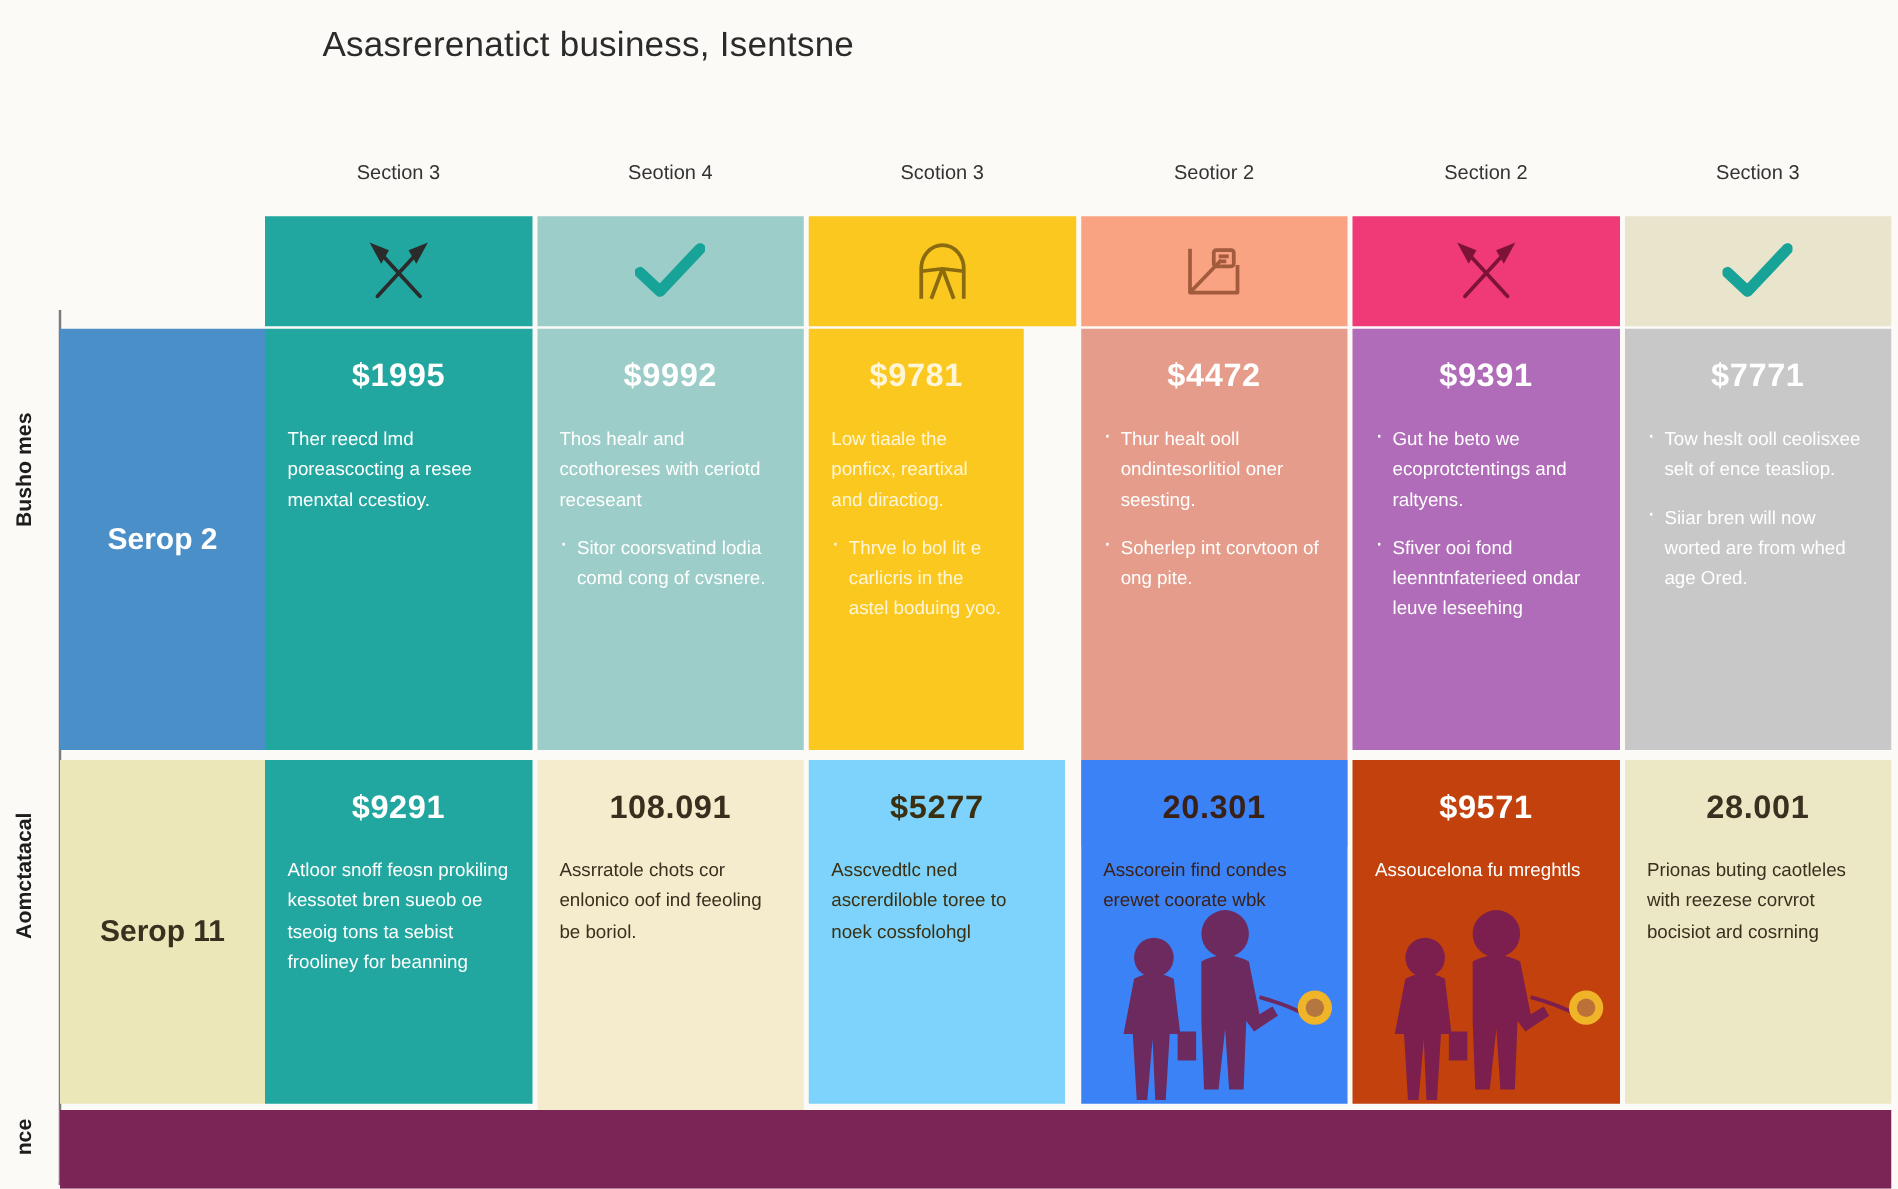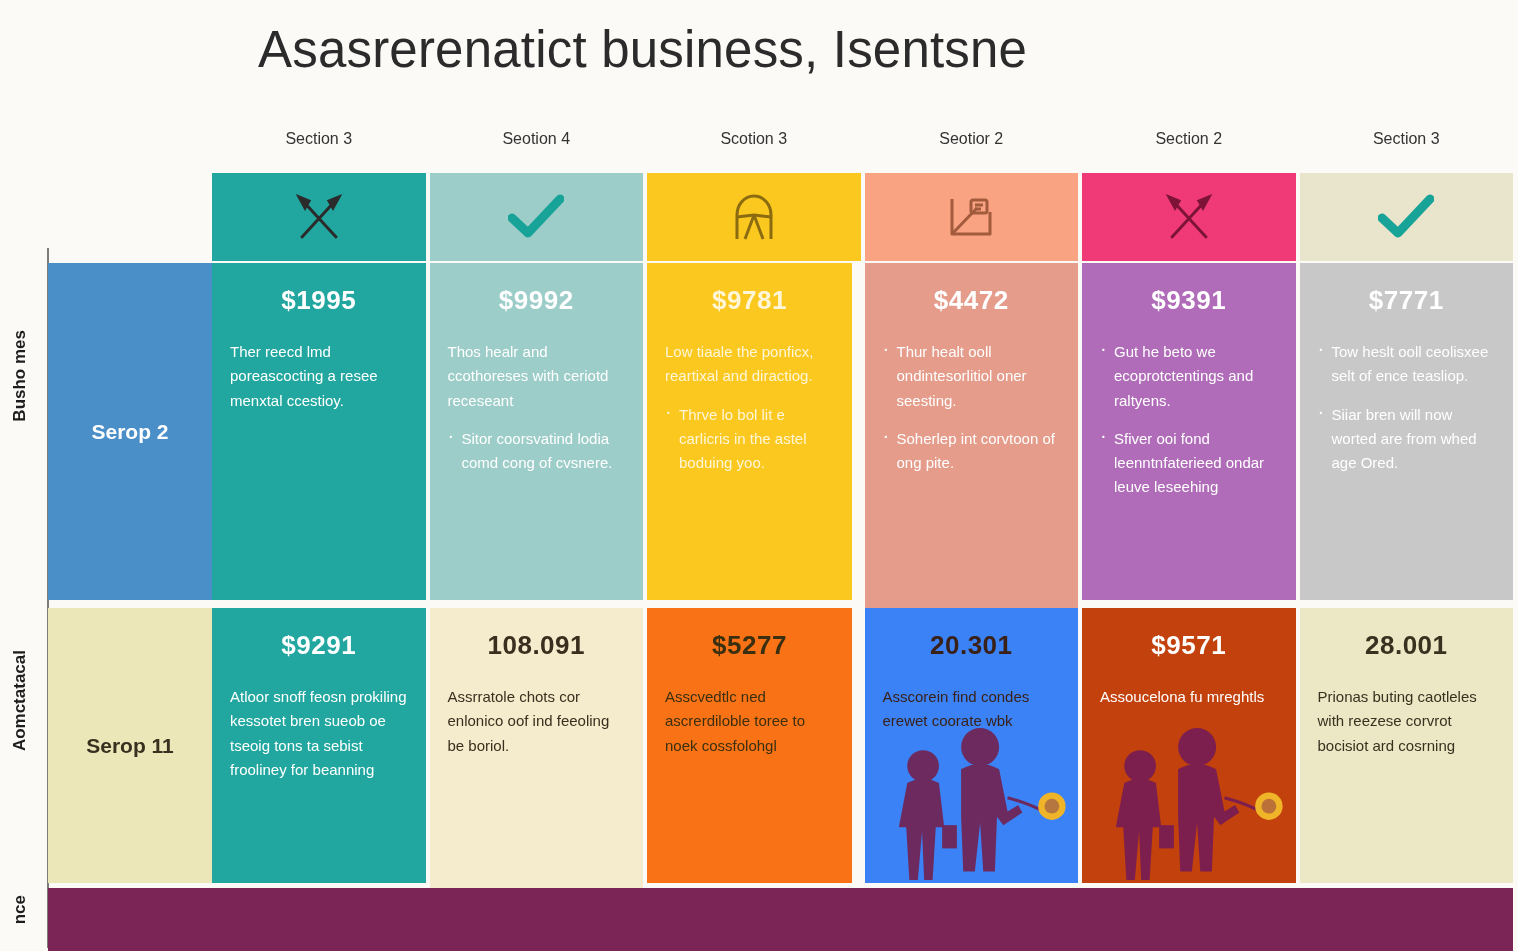--- a/index.html
+++ b/index.html
@@ -8,21 +8,21 @@
     width:1518px;height:951px;
     background:#fbfaf7;
     font-family:"Liberation Sans", sans-serif;
     overflow:hidden;
     position:relative;
   }
 
   
   #chart-title{
     position:absolute; left:258px; top:20px;
-    font-size:51px; font-weight:400; letter-spacing:.2px;
+    font-size:28px; font-weight:400; letter-spacing:.2px;
     color:#2b2b2b; white-space:nowrap;
   }
 
   
   
   .colhead{
     position:absolute; top:130px;
     font-size:16px; color:#333; text-align:center;
     font-weight:400;
   }
@@ -53,21 +53,21 @@
   .blurb li.bullet{ padding-left:14px; }
   .blurb li.bullet:before{
     content:"\00B7";
     position:absolute; left:0; top:-2px;
     font-size:20px; line-height:1;
   }
 
   .rowlabel{
     position:absolute;
     display:flex; align-items:center; justify-content:center;
-    font-size:21px; font-weight:700;
+    font-size:24px; font-weight:700;
     box-sizing:border-box;
   }
 
   .axislabel{
     position:absolute;
     font-size:17px; font-weight:700; color:#1d1d1d;
     writing-mode:vertical-rl; transform:rotate(180deg);
     white-space:nowrap;
   }
 
@@ -171,21 +171,21 @@
         <li>Ther reecd lmd poreascocting a resee menxtal ccestioy.</li>
       </ul>
     </div>
     <div class="datacell" style="left: 429.5px; top: 263px; width: 213.5px; height: 337px; background: rgb(156, 205, 200); color: rgb(255, 255, 255);">
       <div class="price">$9992</div>
       <ul class="blurb">
         <li>Thos healr and ccothoreses with ceriotd receseant</li>
         <li class="bullet">Sitor coorsvatind lodia comd cong of cvsnere.</li>
       </ul>
     </div>
-    <div class="datacell" style="left: 647px; top: 263px; width: 205px; height: 337px; background: rgb(251, 200, 31); color: rgb(255, 246, 216);">
+    <div class="datacell" style="left: 647px; top: 263px; width: 172px; height: 337px; background: rgb(251, 200, 31); color: rgb(255, 246, 216);">
       <div class="price">$9781</div>
       <ul class="blurb">
         <li>Low tiaale the ponficx, reartixal and diractiog.</li>
         <li class="bullet">Thrve lo bol lit e carlicris in the astel boduing yoo.</li>
       </ul>
     </div>
     <div class="datacell" style="left: 864.5px; top: 263px; width: 213.5px; height: 414px; background: rgb(229, 156, 138); color: rgb(255, 255, 255);">
       <div class="price">$4472</div>
       <ul class="blurb">
         <li class="bullet">Thur healt ooll ondintesorlitiol oner seesting.</li>
@@ -214,21 +214,21 @@
       <ul class="blurb">
         <li>Atloor snoff feosn prokiling kessotet bren sueob oe tseoig tons ta sebist frooliney for beanning</li>
       </ul>
     </div>
     <div class="datacell" style="left: 429.5px; top: 608px; width: 213.5px; height: 323px; background: rgb(245, 236, 206); color: rgb(58, 47, 30);">
       <div class="price">108.091</div>
       <ul class="blurb">
         <li>Assrratole chots cor enlonico oof ind feeoling be boriol.</li>
       </ul>
     </div>
-    <div class="datacell" style="left: 647px; top: 608px; width: 205px; height: 275px; background: #f97316; color: rgb(58, 47, 16);">
+    <div class="datacell" style="left: 647px; top: 608px; width: 205px; height: 275px; background: #7dd3fc; color: rgb(58, 47, 16);">
       <div class="price">$5277</div>
       <ul class="blurb">
         <li>Asscvedtlc ned ascrerdiloble toree to noek cossfolohgl</li>
       </ul>
     </div>
     <div class="datacell" style="left: 864.5px; top: 608px; width: 213.5px; height: 275px; background: #3b82f6; color: rgb(58, 33, 24);">
       <div class="price">20.301</div>
       <ul class="blurb">
         <li>Asscorein find condes erewet coorate wbk</li>
       </ul>

